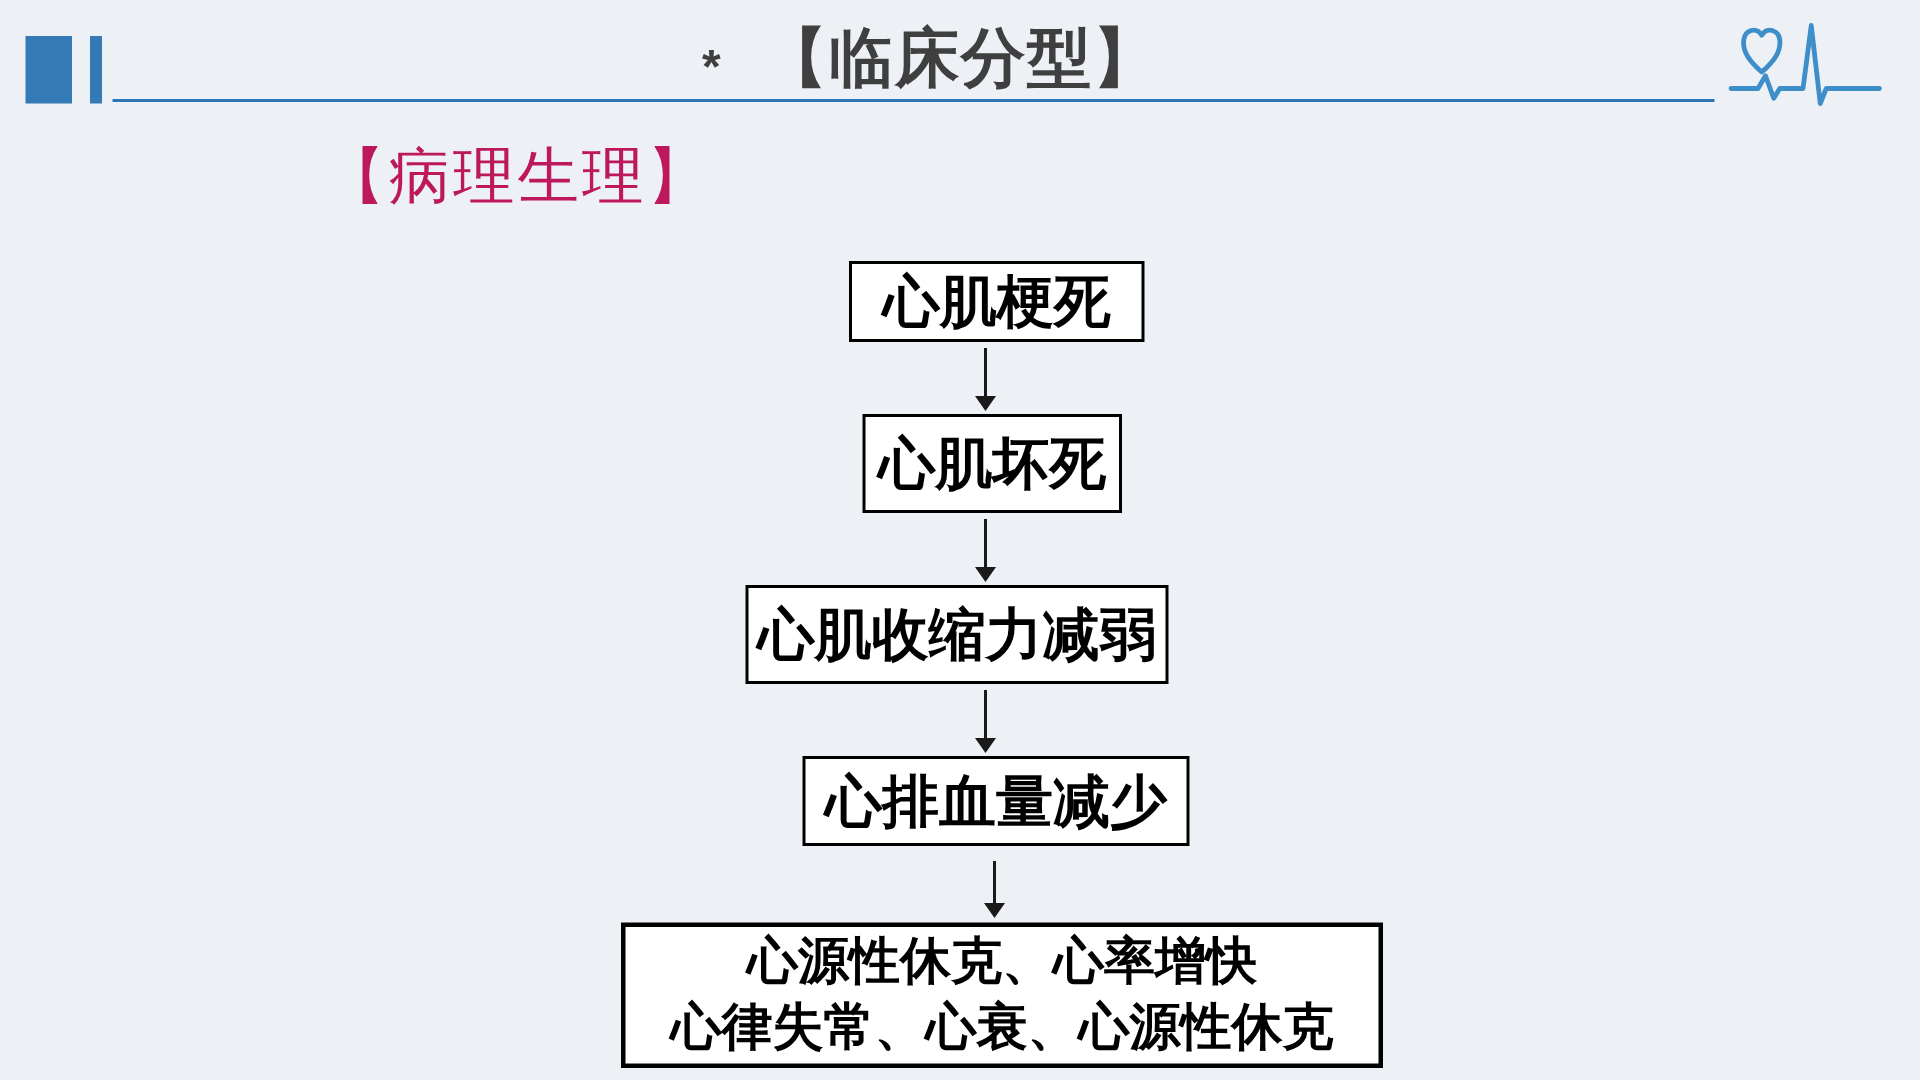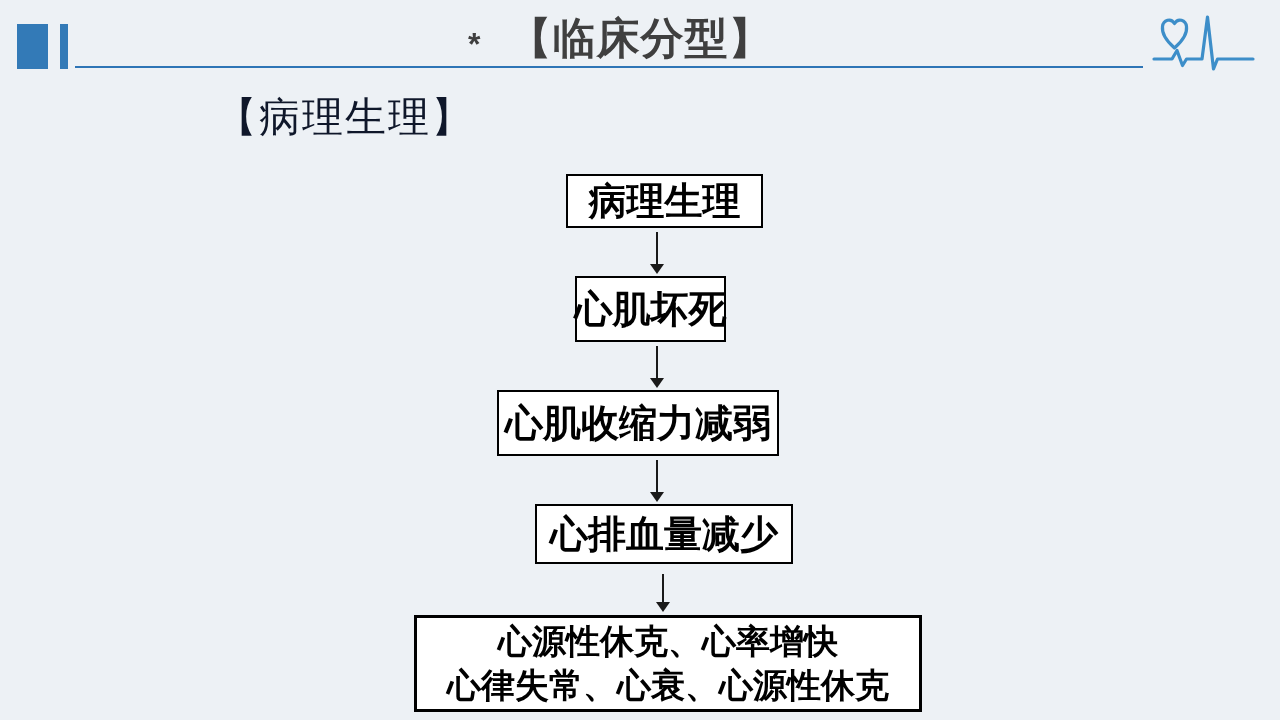--- a/index.html
+++ b/index.html
@@ -22,31 +22,31 @@
     font-family:"Liberation Sans","DejaVu Sans",sans-serif;
     font-weight:bold;color:#3f3f3f;
   }
   .header .marker{font-size:32px;position:relative;top:5px;}
   .header .title{font-size:43px;letter-spacing:1px;}
   
   .ecg-icon{position:absolute;right:20px;top:6px;}
   
   .section-title{
     position:absolute;left:216px;top:90px;
-    font-size:41px;color:#0f172a;letter-spacing:2px;font-weight:400;
+    font-size:41px;color:#be185d;letter-spacing:2px;font-weight:400;
   }
   
   .fbox{
     position:absolute;background:#ffffff;border:2px solid #000000;
     box-sizing:border-box;
     display:flex;flex-direction:column;align-items:center;justify-content:center;
     font-weight:bold;color:#000000;text-align:center;white-space:nowrap;
   }
   .b1{left:566px;top:174px;width:197px;height:54px;font-size:38px;}
-  .b2{left:575px;top:276px;width:151px;height:66px;font-size:38px;}
+  .b2{left:575px;top:276px;width:173px;height:66px;font-size:38px;}
   .b3{left:497px;top:390px;width:282px;height:66px;font-size:38px;}
   .b4{left:535px;top:504px;width:258px;height:60px;font-size:38px;}
   .b5{left:414px;top:615px;width:508px;height:97px;font-size:34px;line-height:44px;border-width:3px;}
   
   .arrow{position:absolute;width:14px;display:flex;flex-direction:column;align-items:center;}
   .arrow .shaft{width:2px;flex:1 1 auto;background:#1a1a1a;}
   .arrow .head{
     width:0;height:0;flex:0 0 auto;
     border-left:7px solid transparent;border-right:7px solid transparent;
     border-top:10px solid #1a1a1a;
@@ -73,21 +73,21 @@
   <span class="ecg-icon">
     <svg width="108" height="74" viewBox="0 0 108 74" fill="none" xmlns="http://www.w3.org/2000/svg">
       <path d="M22.5 42 C 14.5 35, 9.5 28.5, 10.5 20.5 C 11.3 14, 19 11.5, 22.5 17.5 C 26 11.5, 33.7 14, 34.5 20.5 C 35.5 28.5, 30.5 35, 22.5 42 Z" stroke="#3d8ec9" stroke-width="3.2" stroke-linejoin="round"></path>
       <polyline points="2,53 20,53 25,44.5 30.5,59.5 34.5,53 50,53 55.5,11 61.5,63 65.5,53 101,53" stroke="#3d8ec9" stroke-width="3.2" stroke-linejoin="round" stroke-linecap="round" fill="none"></polyline>
     </svg>
   </span>
 
   <div class="section-title">【病理生理】</div>
 
   <div class="fbox b1">
-    <div>病理生理</div>
+    <div>心肌梗死</div>
   </div>
 
   <div class="arrow a1">
     <div class="shaft"></div>
     <div class="head"></div>
   </div>
 
   <div class="fbox b2">
     <div>心肌坏死</div>
   </div>

